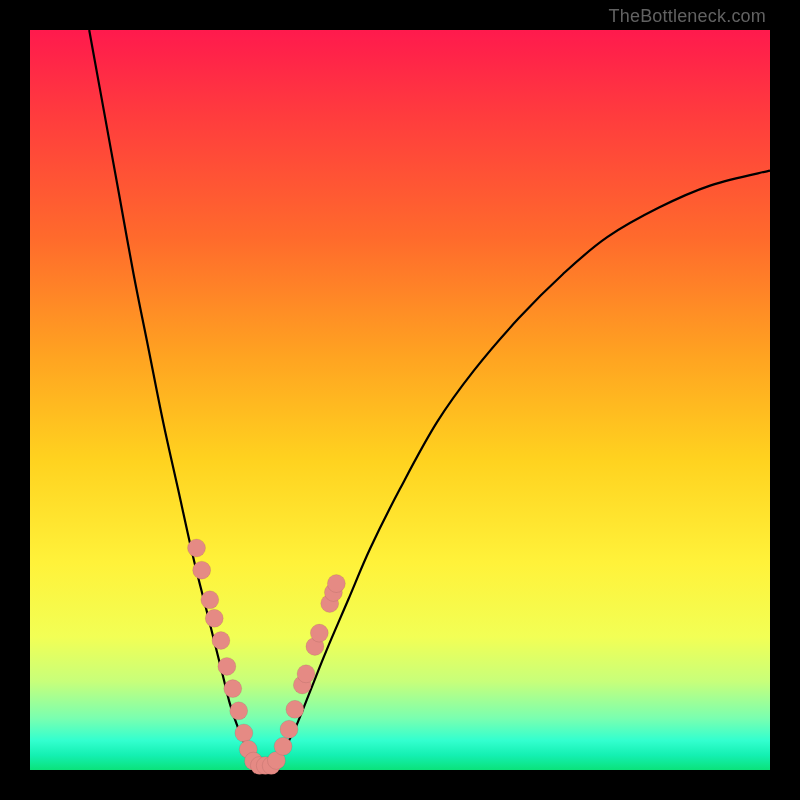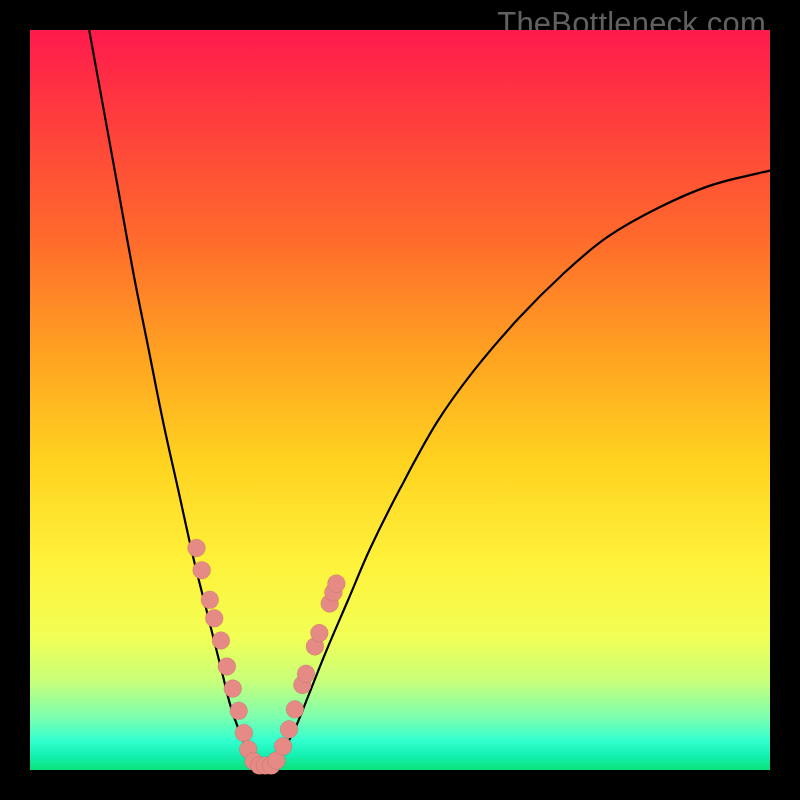--- a/index.html
+++ b/index.html
@@ -29,21 +29,21 @@
       #33ffcf 96%,
       #14f0b2 98%,
       #0be27a 100%
     );
   }
   .watermark {
     position: absolute;
     top: 6px;
     right: 34px;
     font-family: Arial, Helvetica, sans-serif;
-    font-size: 31px;
+    font-size: 18px;
     color: #616161;
     letter-spacing: 0.2px;
     user-select: none;
   }
   svg.curve {
     position: absolute;
     left: 0; top: 0;
     width: 740px; height: 740px;
     overflow: visible;
   }

